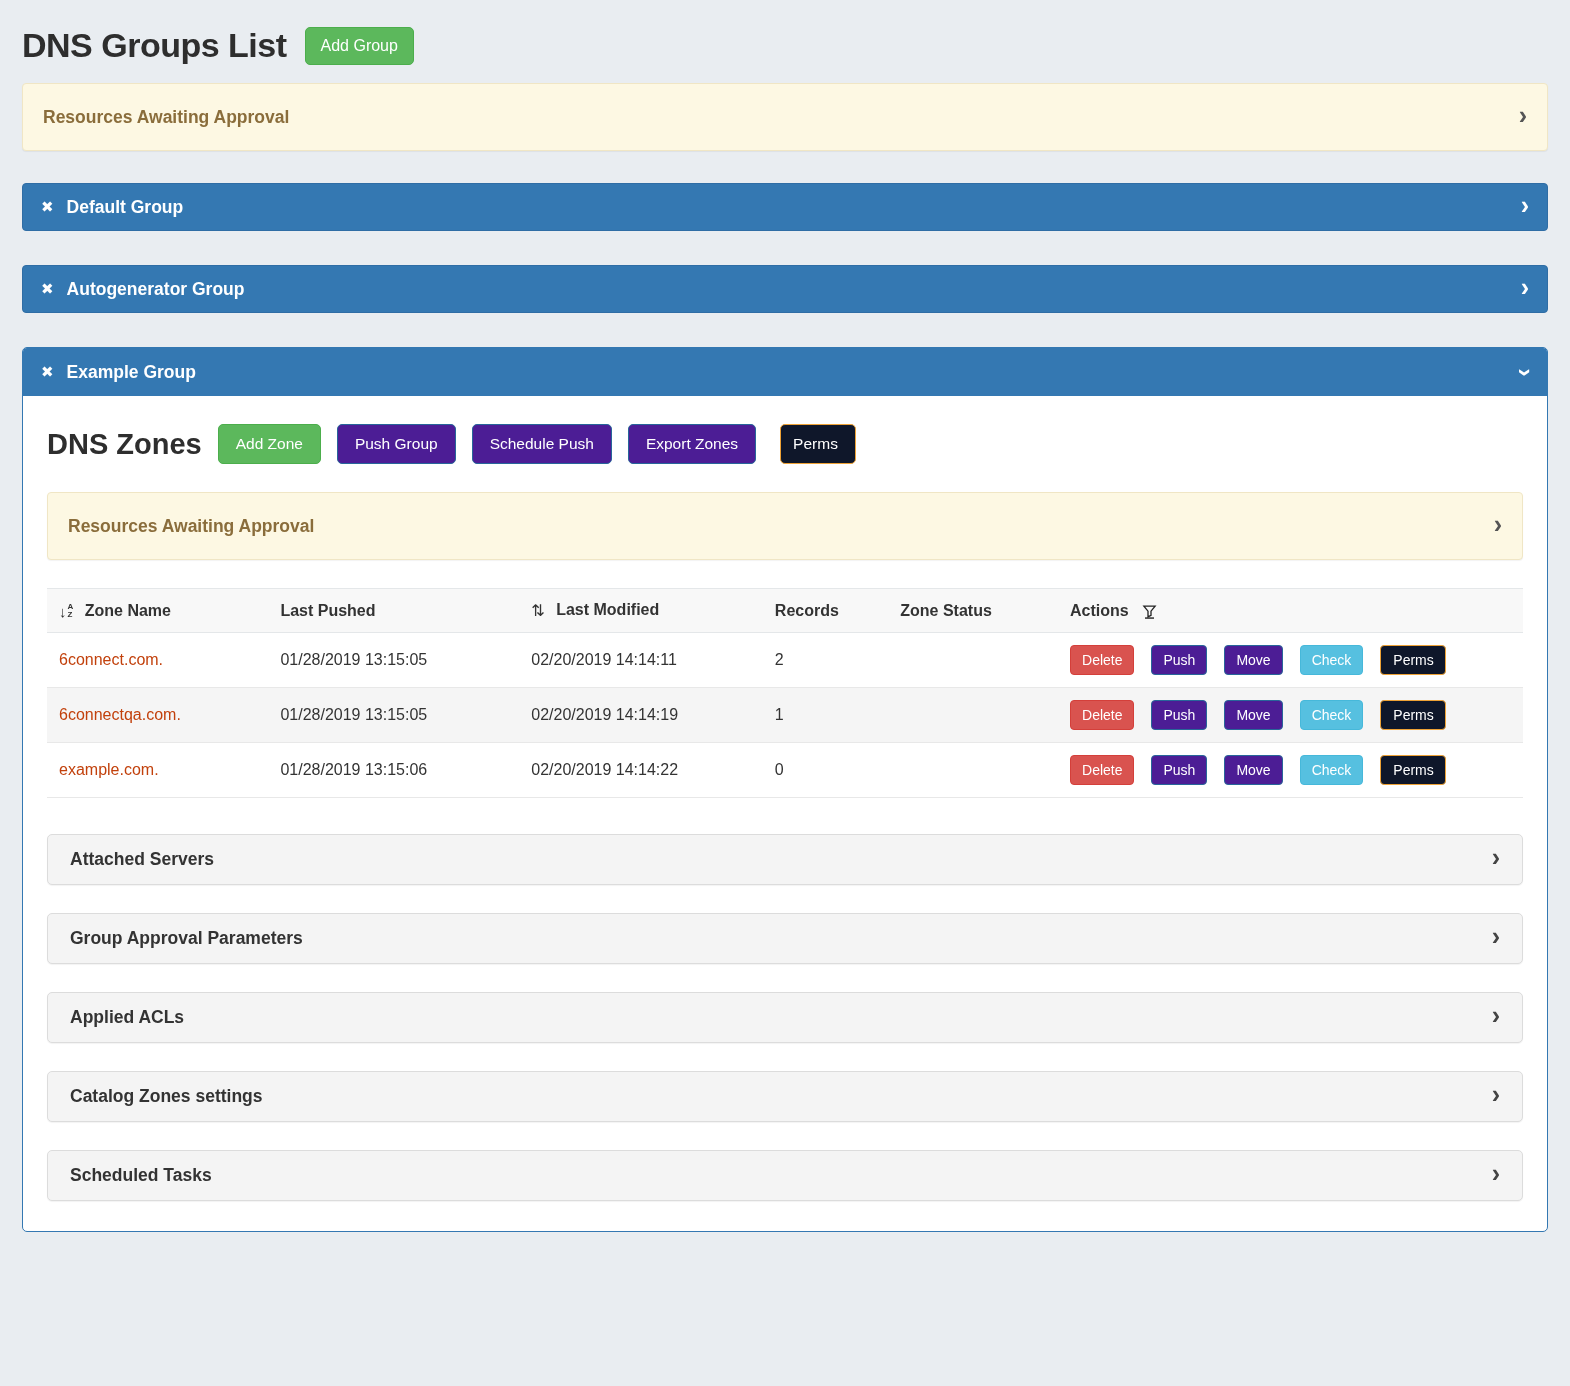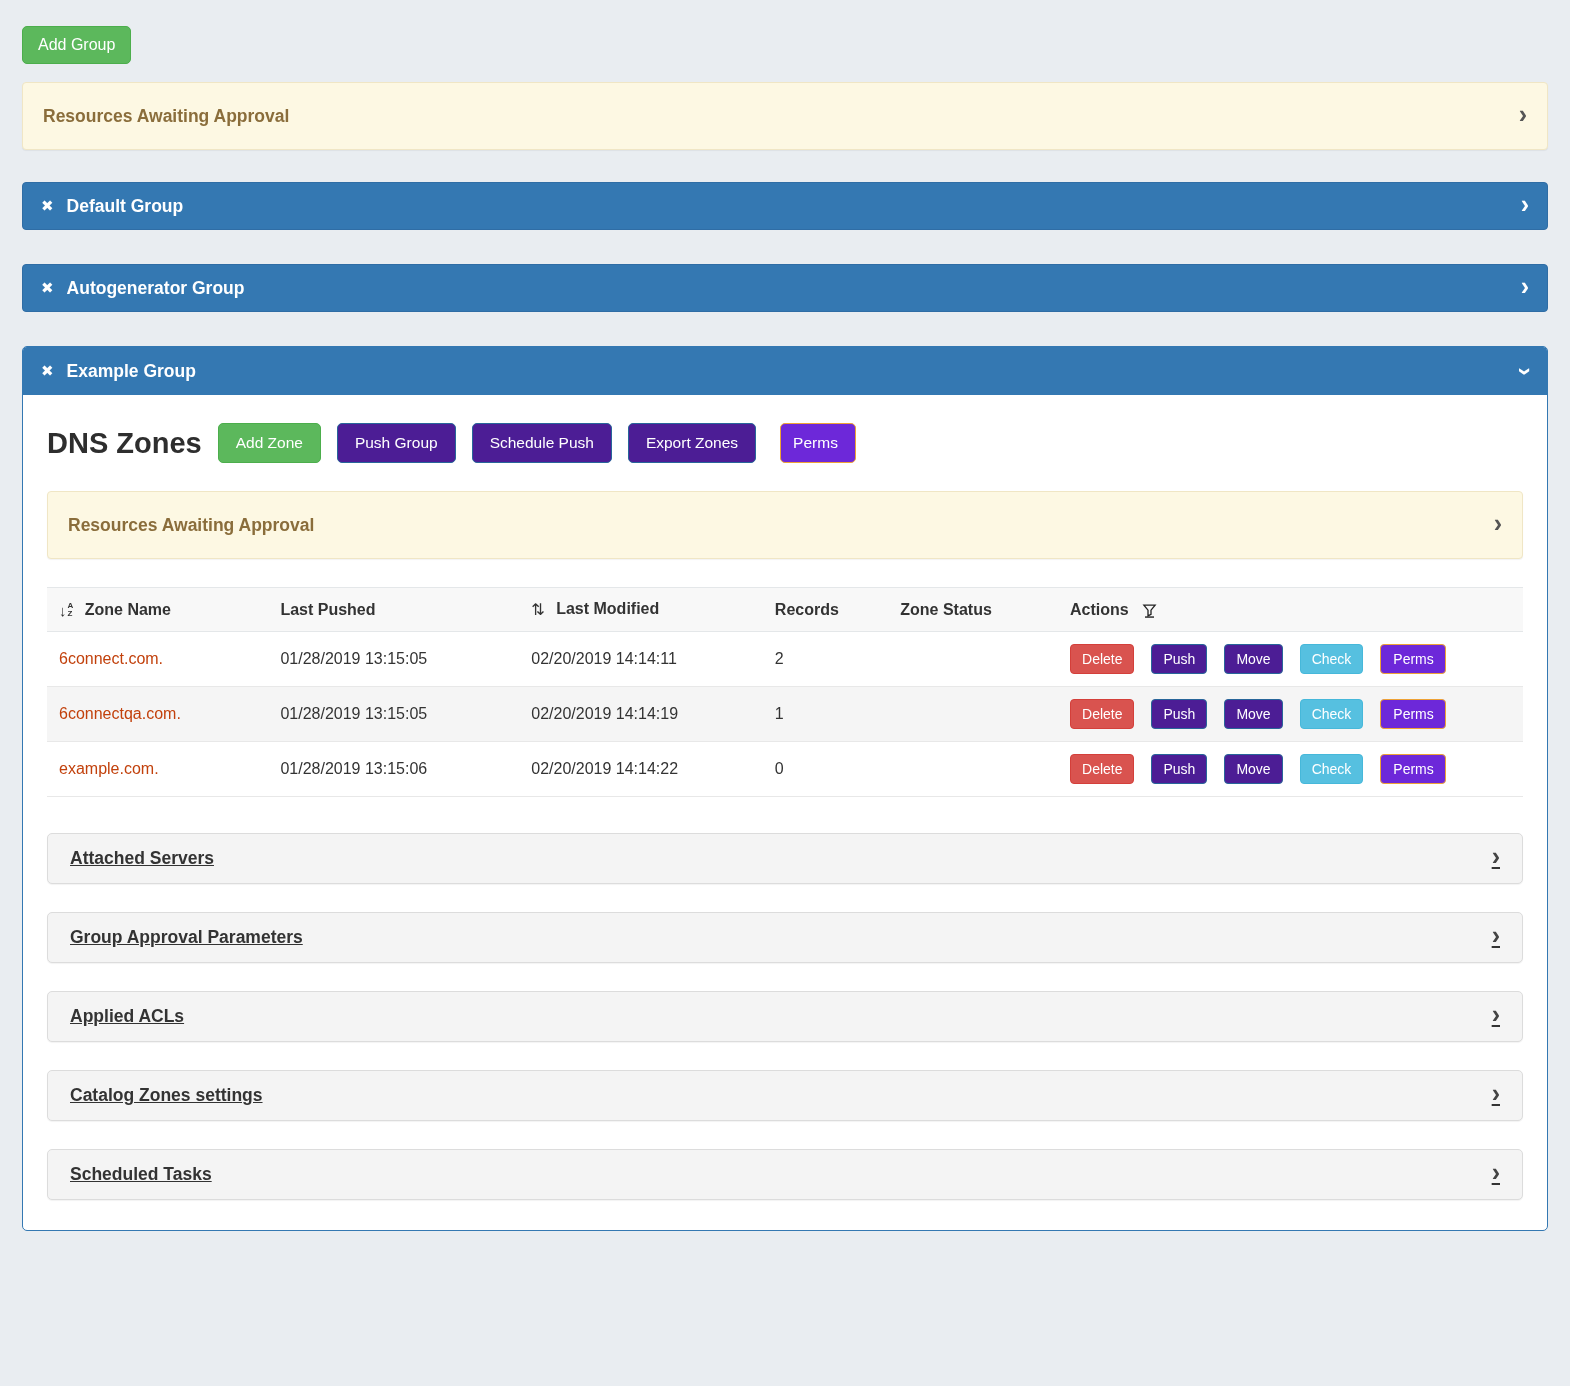--- a/index.html
+++ b/index.html
@@ -18,21 +18,21 @@
   .btn {
     display: inline-flex; align-items: center; justify-content: center;
     border-radius: 5px; color: #fff; border: 1px solid transparent;
     cursor: pointer; font-family: inherit; white-space: nowrap;
   }
   .btn-lg { padding: 9px 15px; font-size: 16px; }
   .btn-md { padding: 10px 17px; font-size: 15.5px; }
   .btn-sm { padding: 6px 11px; font-size: 14px; border-radius: 4px; }
   .btn-green  { background: #5cb85c; border-color: #4cae4c; }
   .btn-blue   { background: #4c1d95; border-color: #28669a; }
-  .btn-orange { background: #6d28d9; border-color: #eea236; padding-left: 12px; }
+  .btn-orange { background: #0f172a; border-color: #eea236; padding-left: 12px; }
   .btn-red    { background: #d9534f; border-color: #d43f3a; }
   .btn-sky    { background: #56c0e0; border-color: #46b8da; }
   .perms-gap  { margin-left: 8px; }
 
   .desc-box {
     background: #fff; border: 1px solid #d9dee3; border-radius: 2px;
     padding: 21px 24px; font-size: 16px; color: #333; margin-bottom: 32px;
   }
 
   .banner {
@@ -87,36 +87,37 @@
   a.zone-link { color: #c2410c; text-decoration: none; cursor: pointer; }
 
   .sort-alpha { display: inline-flex; align-items: center; margin-right: 7px; vertical-align: middle; }
   .sort-alpha .arrow { font-size: 15px; font-weight: 400; }
   .sort-alpha .letters { display: flex; flex-direction: column; font-size: 8px; line-height: 1.05; font-weight: 700; margin-left: 1px; }
   .sort-both { margin-right: 7px; font-size: 16px; font-weight: 400; vertical-align: middle; }
   .filter-icon { margin-left: 9px; vertical-align: middle; cursor: pointer; }
 
   .actions-cell { display: flex; gap: 17px; }
 
-  .sections > .accordion { margin-top: 28px; text-decoration: underline; }
+  .sections > .accordion { margin-top: 28px; }
   .sections > .accordion:first-child { margin-top: 36px; }
   .accordion {
     display: flex; align-items: center; justify-content: space-between;
     background: #f4f4f4; border: 1px solid #dcdcdc; border-radius: 5px;
     padding: 0 22px; height: 51px; font-size: 17.5px; font-weight: 700; color: #333;
     box-shadow: 0 1px 1px rgba(0,0,0,0.05); cursor: pointer;
   }
   .accordion .chev { color: #444; }
 </style>
 </head>
 <body>
 
 <div class="page">
 
   <div class="title-row">
+    <h1>DNS Groups List</h1>
     <button class="btn btn-lg btn-green">Add Group</button>
   </div>
 
 
   <div class="banner warning">
     <span>Resources Awaiting Approval</span>
     <span class="chev">›</span>
   </div>
 
   <div class="group-bar standalone">

